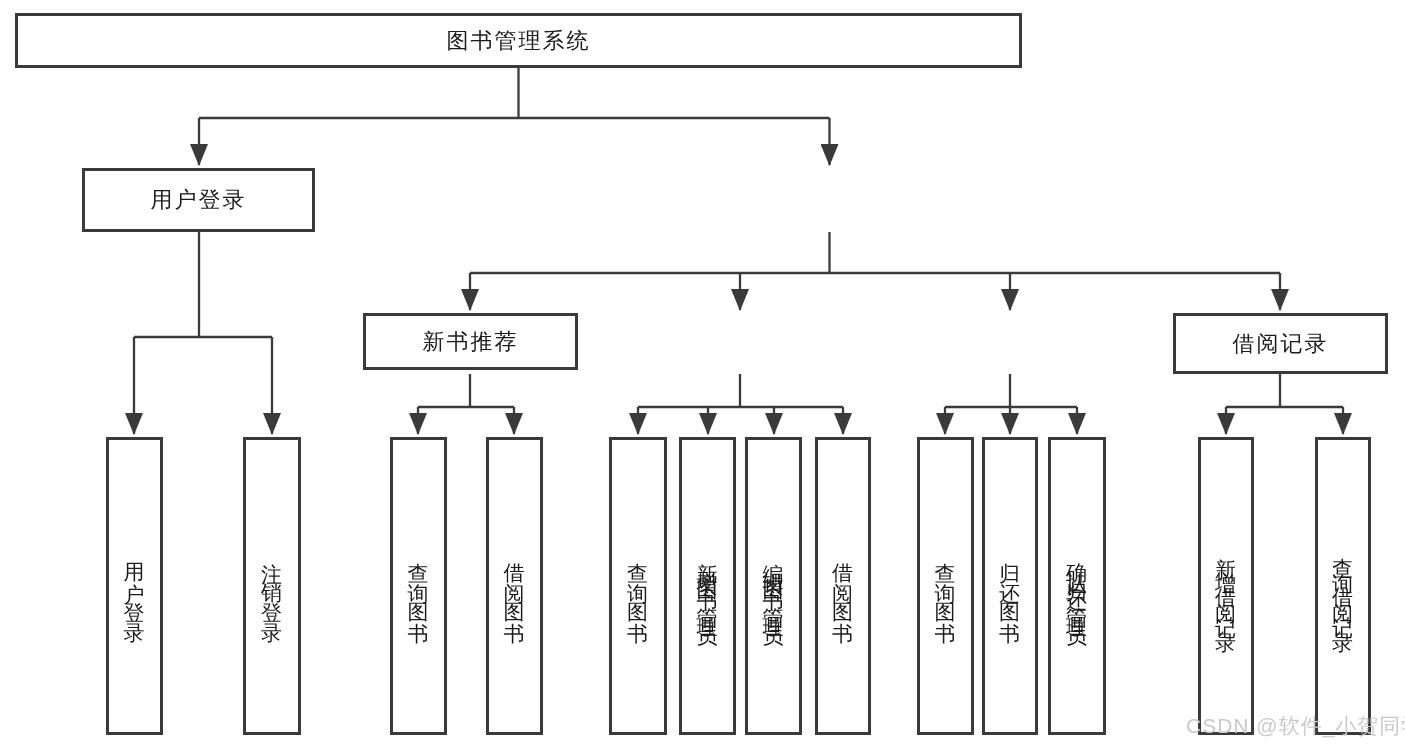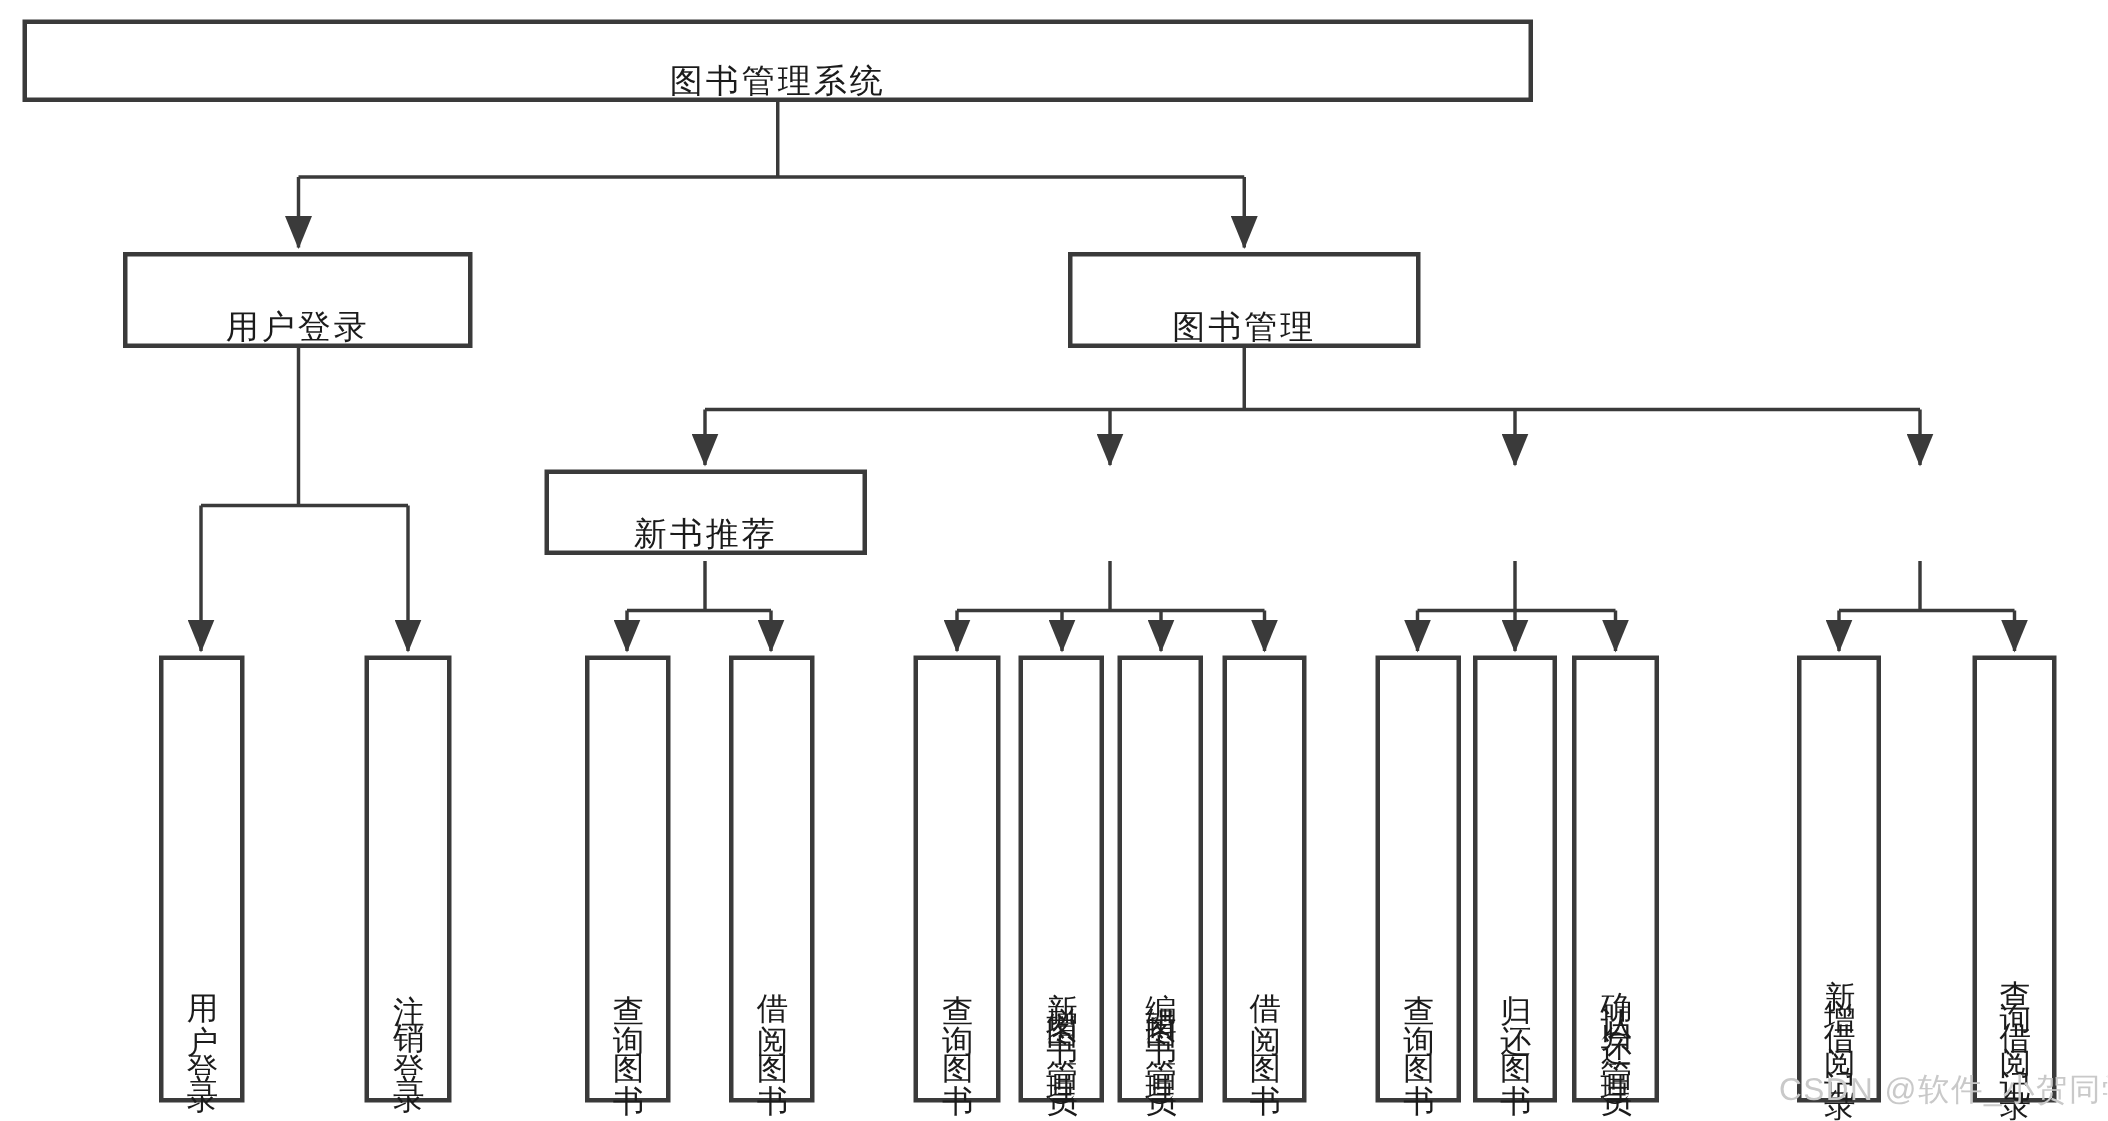--- a/index.html
+++ b/index.html
@@ -12,21 +12,21 @@
   }
   .connector-layer{
     position:absolute;left:0;top:0;width:1405px;height:747px;
     pointer-events:none;
   }
   .node{
     position:absolute;
     box-sizing:border-box;
     border:3px solid #3a3a3a;
     background:#ffffff;
-    display:flex;align-items:flex-end;justify-content:center;
+    display:flex;align-items:center;justify-content:center;
     color:#1b1b1b;
   }
   .hlabel{
     font-size:22px;
     letter-spacing:2px;
     line-height:1;
     white-space:nowrap;
   }
   .vnode{padding:6px 0;}
   .vtext{
@@ -101,26 +101,26 @@
     </g>
   </svg>
 
   <div class="node" style="left:15px;top:13px;width:1007px;height:55px">
     <span class="hlabel">图书管理系统</span>
   </div>
 
   <div class="node" style="left:82px;top:168px;width:233px;height:64px">
     <span class="hlabel">用户登录</span>
   </div>
-  <div class="node" style="left:712px;top:168px;width:235px;height:64px">
-    <span class="hlabel">图书管理</span>
-  </div>
 
   <div class="node" style="left:363px;top:313px;width:215px;height:57px">
     <span class="hlabel">新书推荐</span>
+  </div>
+  <div class="node" style="left:1173px;top:313px;width:215px;height:61px">
+    <span class="hlabel">借阅记录</span>
   </div>
 
   <div class="node vnode" style="left:106px;top:437px;width:57px;height:298px">
     <span class="vtext" style="letter-spacing: 20px;">用户登录</span>
   </div>
   <div class="node vnode" style="left:243px;top:437px;width:58px;height:298px">
     <span class="vtext" style="letter-spacing: 20px;">注销登录</span>
   </div>
 
   <div class="node vnode" style="left:390px;top:437px;width:57px;height:298px">

